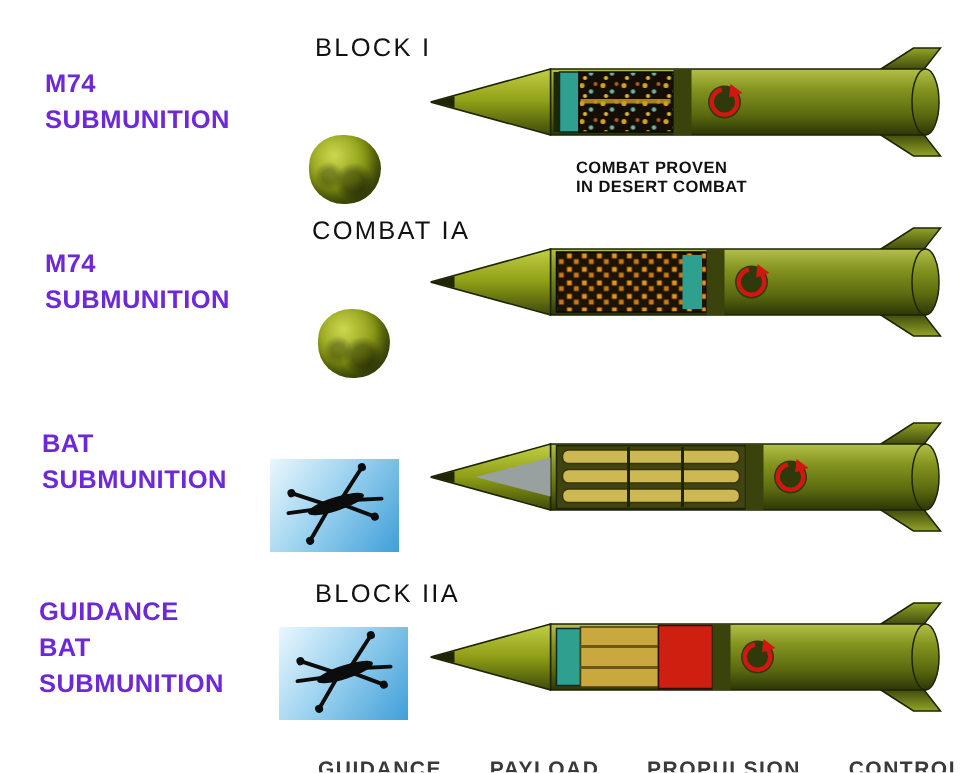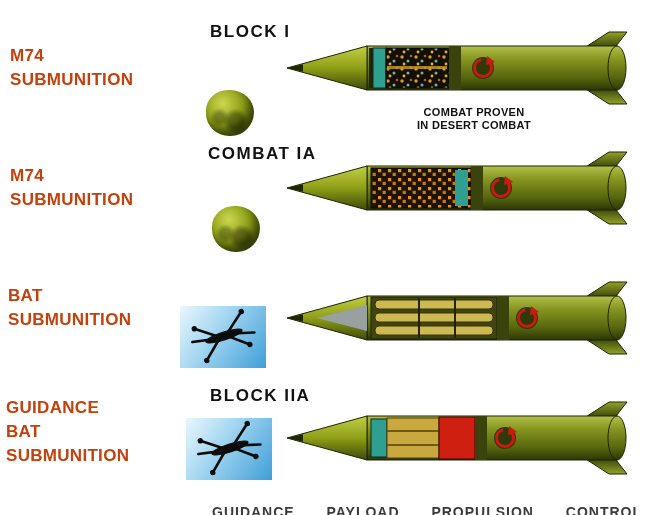--- a/index.html
+++ b/index.html
@@ -2,28 +2,28 @@
 <html><head>
 <meta charset="utf-8">
 <style>
   html,body{margin:0;padding:0;background:#fff;}
   .stage{
     position:relative;width:650px;height:515px;background:#ffffff;
     overflow:hidden;font-family:"Liberation Sans",sans-serif;color:#111;
   }
   .row-label{
     position:absolute;font-weight:bold;font-size:17px;line-height:24px;
-    letter-spacing:.3px;color:#c2410c;white-space:nowrap;
+    letter-spacing:.3px;color:#6d28d9;white-space:nowrap;margin-left:20px;
   }
   .block-title{
-    position:absolute;font-weight:bold;font-size:17px;letter-spacing:1.5px;color:#111;
+    position:absolute;font-weight:normal;font-size:17px;letter-spacing:1.5px;color:#111;
   }
   .missile{position:absolute;}
   .note{
-    position:absolute;left:384px;top:106px;width:180px;text-align:center;
+    position:absolute;left:384px;top:106px;width:180px;
     font-weight:bold;font-size:11px;line-height:13px;letter-spacing:.3px;color:#111;
   }
   .m74-ball{
     position:absolute;width:48px;height:46px;
     border-radius:48% 52% 50% 50% / 46% 50% 54% 50%;
     background:
       radial-gradient(circle at 62% 68%, rgba(0,0,0,.35) 0 16%, transparent 30%),
       radial-gradient(circle at 28% 60%, rgba(0,0,0,.28) 0 10%, transparent 22%),
       radial-gradient(circle at 35% 30%, #ccd84f, #8a9a14 48%, #54640c 78%, #2c3806);
     box-shadow:inset -5px -7px 9px rgba(0,0,0,.4);

